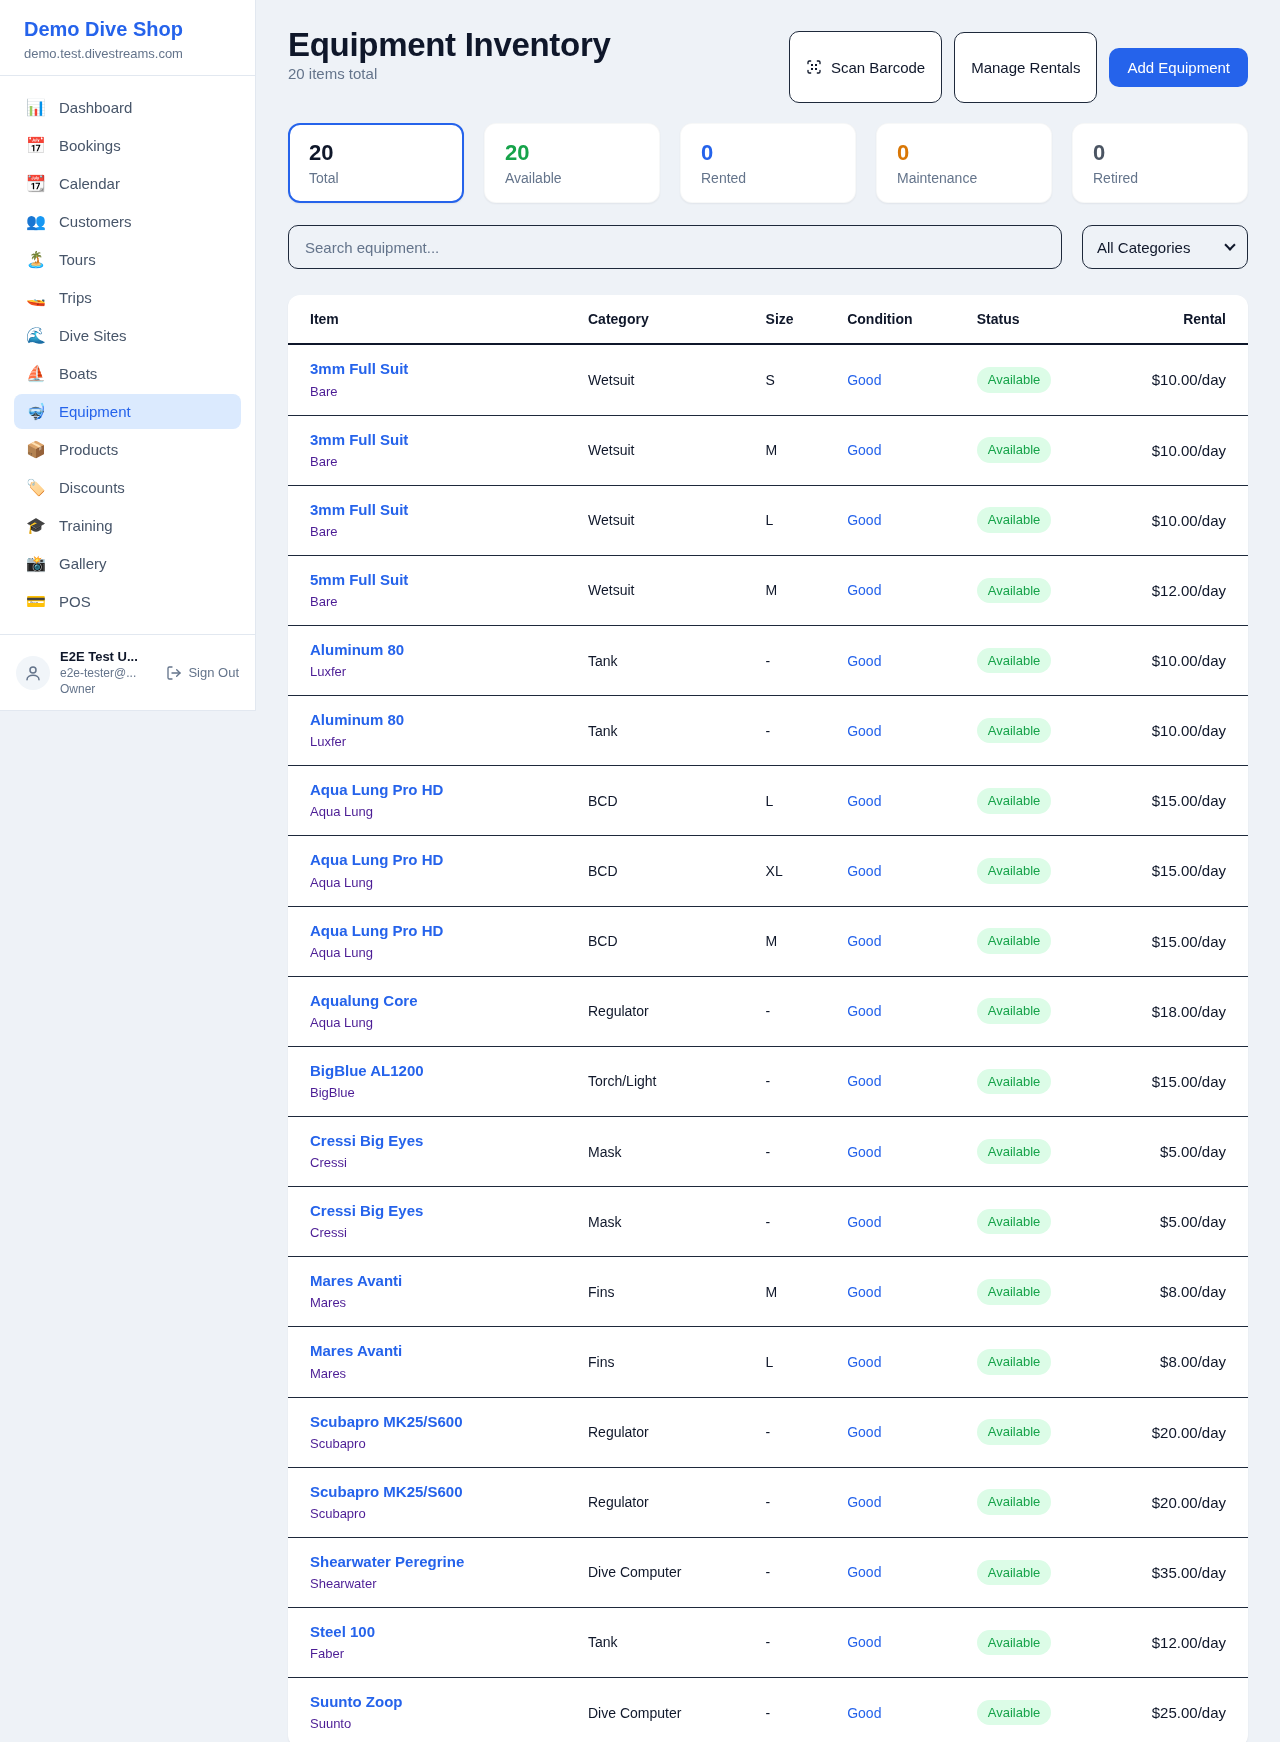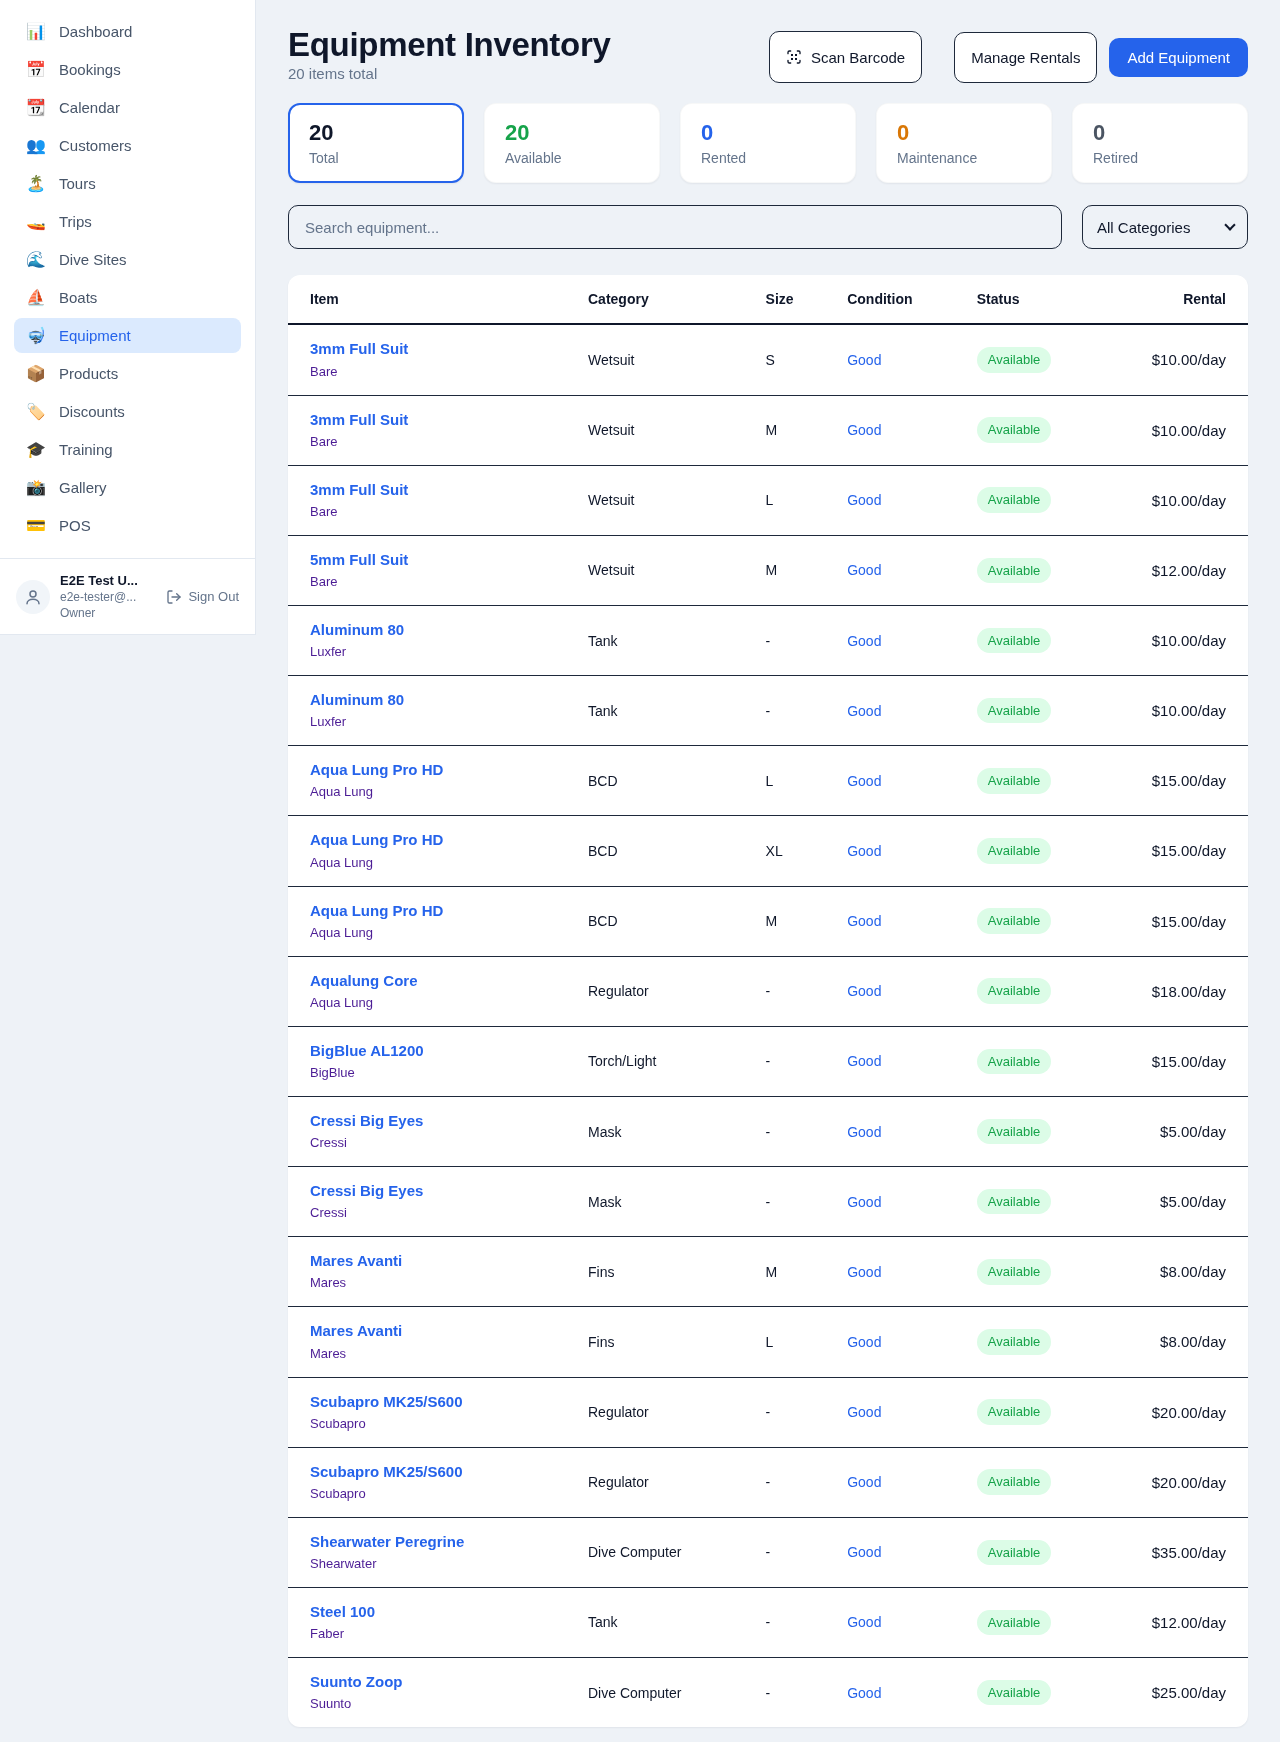--- a/index.html
+++ b/index.html
@@ -30,21 +30,21 @@
   .user-email, .user-role { font-size:12px; color:#64748b; margin-top:2px; white-space:nowrap; overflow:hidden; }
   .signout { display:flex; align-items:center; gap:6px; color:#64748b; font-size:13px; cursor:pointer; white-space:nowrap; background:none; border:none; font-family:inherit; padding:0; }
 
   
   .main { flex:1; min-width:0; padding:26px 32px 32px; }
   .page-header { display:flex; justify-content:space-between; align-items:flex-start; margin-bottom:20px; }
   .page-title { font-size:33px; font-weight:bold; letter-spacing:-0.3px; color:#0f172a; }
   .page-sub { font-size:15px; color:#64748b; margin-top:1px; }
   .header-actions { display:flex; gap:12px; align-items:center; margin-top:5px; }
   .btn { font-family:inherit; cursor:pointer; border-radius:10px; font-size:15px; line-height:1; }
-  .btn-outline { display:inline-flex; align-items:center; gap:9px; padding:17px 16px; border:1px solid #1e293b; background:#fff; color:#0f172a; font-weight:500;margin-left:20px; }
+  .btn-outline { display:inline-flex; align-items:center; gap:9px; padding:27px 16px; border:1px solid #1e293b; background:#fff; color:#0f172a; font-weight:500; }
   .btn-primary { padding:12px 18px; border:none; background:#2563eb; color:#fff; font-weight:500; }
 
   
   .stats { display:flex; gap:20px; margin-bottom:22px; }
   .stat-card { flex:1; background:#fff; border-radius:12px; padding:16px 20px; box-shadow:0 1px 2px rgba(15,23,42,.06); border:1px solid rgba(15,23,42,.03); cursor:pointer; }
   .stat-card.active { border:2px solid #2563eb; padding:15px 19px; }
   .stat-value { font-size:22px; font-weight:bold; line-height:1.2; }
   .stat-label { font-size:14px; color:#64748b; margin-top:4px; }
 
   
@@ -69,20 +69,24 @@
   .cond-link { color:#2563eb; font-size:14px; text-decoration:none; cursor:pointer; }
   .badge { display:inline-block; background:#dcfce7; color:#16a34a; font-size:13px; padding:5px 11px; border-radius:999px; line-height:1.2; }
   .c-rental { font-size:15px; color:#0f172a; }
 </style>
 </head>
 <body>
 
 <div class="app">
 
   <aside class="sidebar">
+    <div class="brand">
+      <div class="brand-name">Demo Dive Shop</div>
+      <div class="brand-domain">demo.test.divestreams.com</div>
+    </div>
     <nav class="nav">
 
         <div class="nav-item">
           <span class="nav-icon">📊</span>
           <span class="nav-label">Dashboard</span>
         </div>
 
         <div class="nav-item">
           <span class="nav-icon">📅</span>
           <span class="nav-label">Bookings</span>

